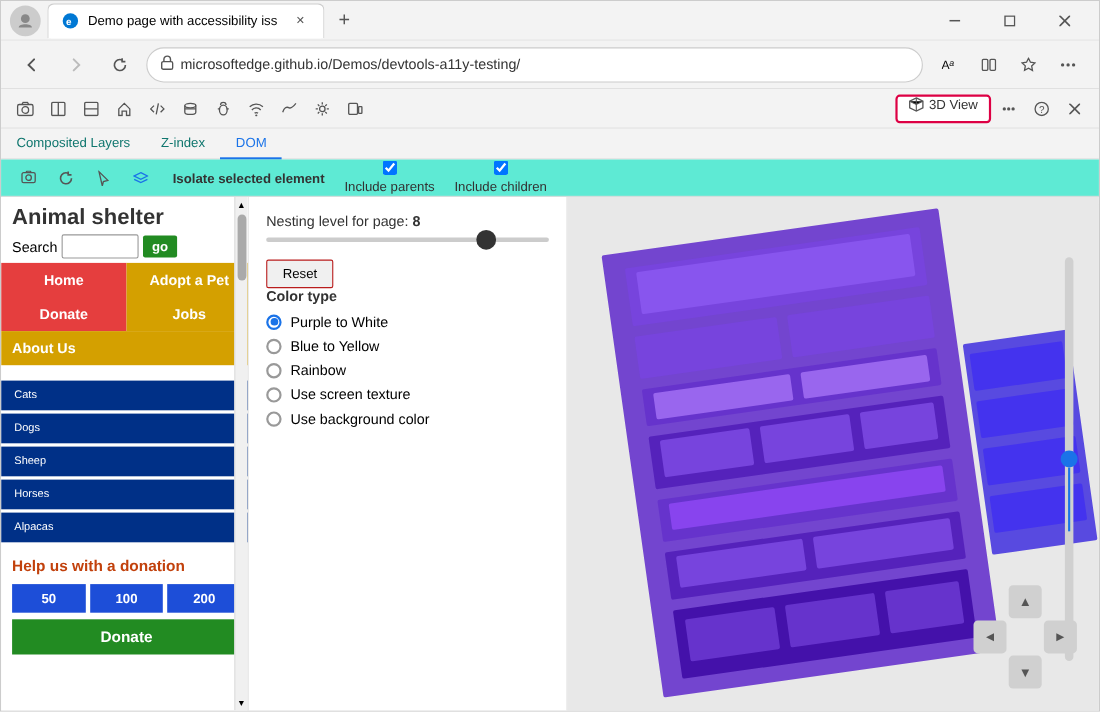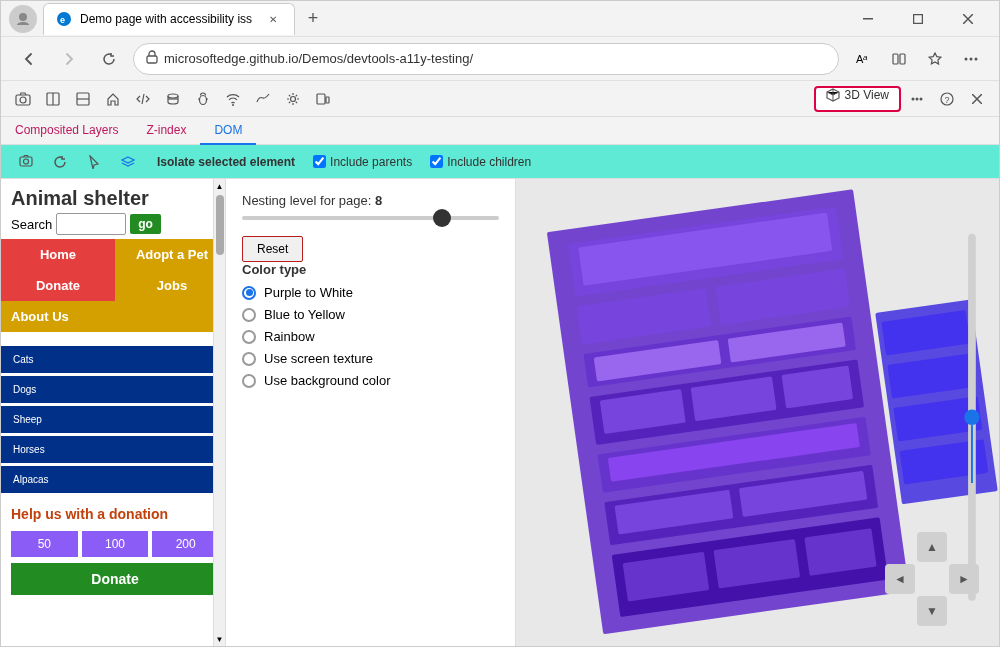--- a/index.html
+++ b/index.html
@@ -33,28 +33,28 @@
 
     
     .devtools-toolbar { height: 36px; background: #f3f3f3; display: flex; align-items: center; padding: 0 8px; gap: 2px; border-bottom: 1px solid #ddd; }
     .dt-icon-btn { width: 28px; height: 28px; border-radius: 4px; display: flex; align-items: center; justify-content: center; cursor: pointer; color: #333; font-size: 13px; }
     .dt-spacer { flex: 1; }
     .dt-3dview-btn { height: 26px; padding: 0 10px; border: 2px solid #d04; border-radius: 4px; display: flex; gap: 5px; cursor: pointer; background: #fff; color: #333; font-size: 12px; font-weight: 500; }
     .dt-more-btn { width: 28px; height: 28px; border-radius: 4px; display: flex; align-items: center; justify-content: center; cursor: pointer; color: #333; font-size: 13px; }
 
     
     .devtools-panels { height: 28px; background: #f3f3f3; display: flex; align-items: center; border-bottom: 1px solid #ddd; }
-    .panel-tab { height: 28px; padding: 0 14px; display: flex; align-items: center; cursor: pointer; font-size: 12px; color: #be185d; border-bottom: 2px solid transparent; }
+    .panel-tab { height: 28px; padding: 0 14px; display: flex; align-items: center; cursor: pointer; font-size: 12px; color: #0f766e; border-bottom: 2px solid transparent; }
     .panel-tab.active { color: #1a73e8; border-bottom: 2px solid #1a73e8; }
 
     
     .threeDview-top { height: 34px; background: #5eead4; display: flex; align-items: center; padding: 0 12px; gap: 8px; border-bottom: 1px solid #ddd; }
     .view-icon-btn { width: 26px; height: 26px; border-radius: 4px; display: flex; align-items: center; justify-content: center; cursor: pointer; color: #555; font-size: 13px; }
     .isolate-label { font-size: 12px; font-weight: 600; color: #333; margin-left: 8px; }
-    .checkbox-group { display: flex; align-items: center; gap: 4px; font-size: 12px; color: #333; margin-left: 10px; }
+    .checkbox-group { display: flex; align-items: center; gap: 4px; font-size: 12px; color: #333; margin-left: 10px; flex-direction: column; }
     .checkbox-group input { width: 13px; height: 13px; }
 
     
     .main-content { flex: 1; display: flex; overflow: hidden; }
 
     
     .webpage-panel { width: 225px; display: flex; flex-direction: column; background: #fff; border-right: 1px solid #ddd; overflow: hidden; position: relative; }
     .scroll-track { width: 12px; background: #f0f0f0; border-left: 1px solid #ddd; position: absolute; right: 0; top: 0; bottom: 0; display: flex; flex-direction: column; align-items: center; }
     .scroll-up { width: 12px; height: 14px; display: flex; align-items: center; justify-content: center; cursor: pointer; font-size: 8px; }
     .scroll-thumb { width: 8px; height: 60px; background: #aaa; border-radius: 4px; margin: 2px; }
@@ -80,21 +80,21 @@
     .nav-about { background: #d4a000; color: white; grid-column: span 2; text-align: left; padding-left: 10px; }
 
     
     .animal-list { margin-top: 14px; }
     .animal-item { background: #003087; color: white; padding: 8px 12px; margin-bottom: 3px; font-size: 10px; font-weight: 500; cursor: pointer; }
 
     
     .donation-section { padding: 10px; }
     .donation-title { font-size: 14px; font-weight: bold; color: #c2410c; margin-bottom: 8px; line-height: 1.2; }
     .donation-amounts { display: flex; gap: 4px; margin-bottom: 6px; }
-    .amount-btn { flex: 1; background: #8b5cf6; color: white; border: none; padding: 6px 4px; cursor: pointer; font-size: 12px; font-weight: normal; }
+    .amount-btn { flex: 1; background: #1d4ed8; color: white; border: none; padding: 6px 4px; cursor: pointer; font-size: 12px; font-weight: bold; }
     .other-row { display: flex; align-items: center; gap: 6px; margin-bottom: 6px; }
     .other-label { font-size: 12px; }
     .other-input { flex: 1; height: 22px; border: 1px solid #999; }
     .donate-btn { width: 100%; background: #228B22; color: white; border: none; padding: 8px; cursor: pointer; font-size: 14px; font-weight: bold; }
 
     
     .dom-panel { width: 290px; background: #fff; border-right: 1px solid #ddd; padding: 14px 16px; overflow-y: auto; }
     .nesting-label { font-size: 13px; color: #333; margin-bottom: 8px; }
     .slider-container { margin-bottom: 14px; position: relative; }
     .slider-track { width: 100%; height: 4px; background: #ccc; border-radius: 2px; position: relative; margin: 8px 0 16px; }

